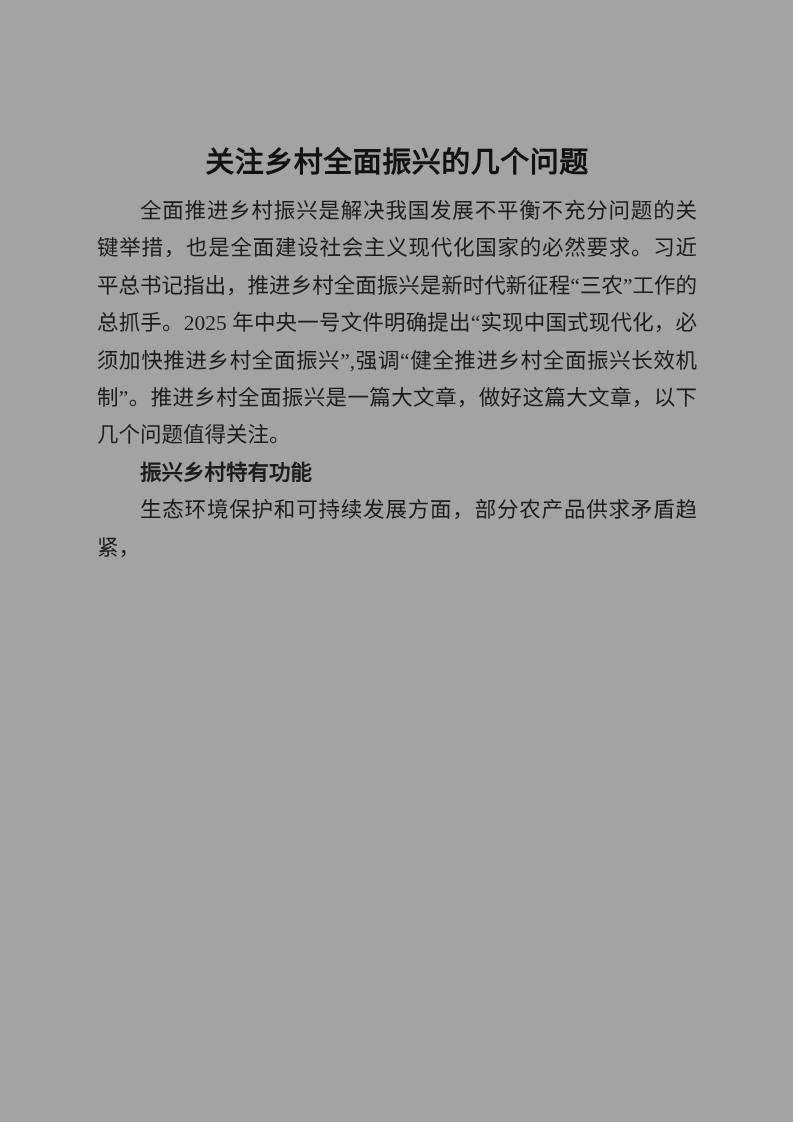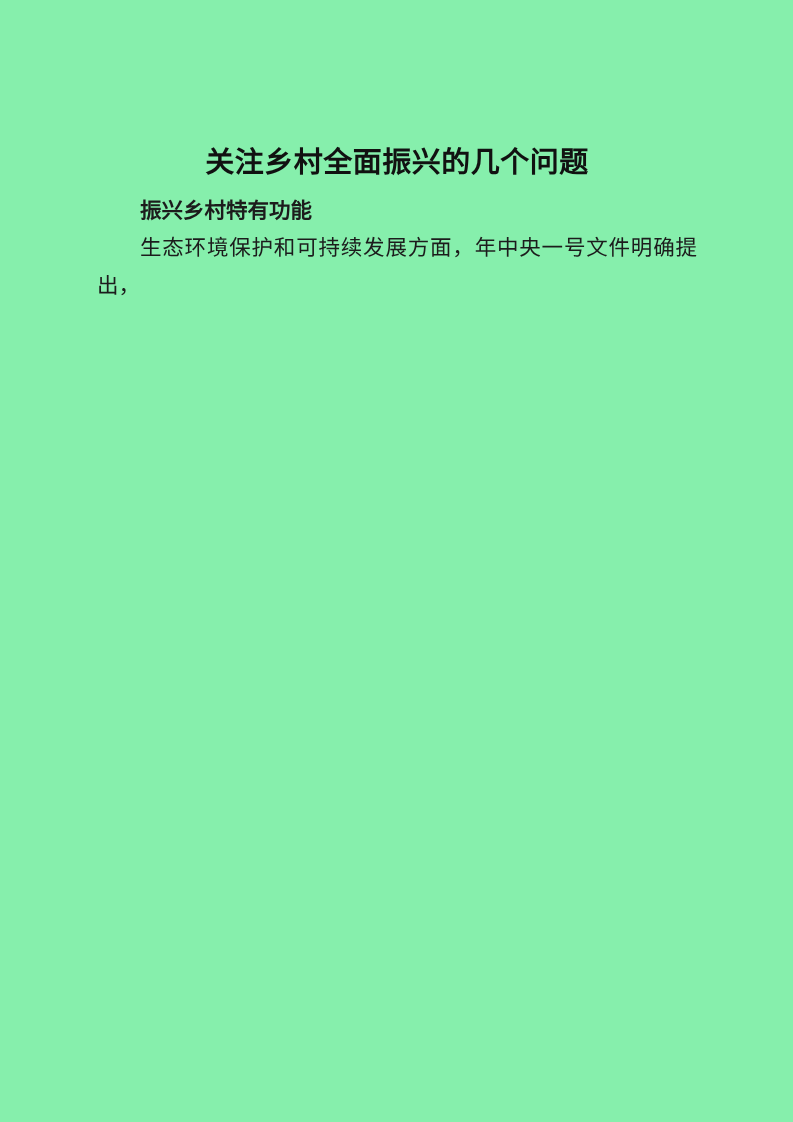--- a/index.html
+++ b/index.html
@@ -4,21 +4,21 @@
 <style>
   html, body {
     margin: 0;
     padding: 0;
     background: #ffffff;
   }
   .page {
     position: relative;
     width: 793px;
     height: 1122px;
-    background: #86efac;
+    background: #a3a3a3;
     overflow: hidden;
     box-sizing: border-box;
     font-family: "Liberation Serif", "DejaVu Serif", serif;
     color: #1c1c1c;
   }
   .content {
     box-sizing: border-box;
     padding: 140px 96px 0 97px; 
   }
   .doc-title {
@@ -43,16 +43,17 @@
   .section-heading {
     font-weight: 700; 
   }
 </style>
 </head>
 <body>
 
 <div class="page">
   <div class="content">
     <h1 class="doc-title">关注乡村全面振兴的几个问题</h1>
+    <p class="para">全面推进乡村振兴是解决我国发展不平衡不充分问题的关键举措，也是全面建设社会主义现代化国家的必然要求。习近平总书记指出，推进乡村全面振兴是新时代新征程“三农”工作的总抓手。2025 年中央一号文件明确提出“实现中国式现代化，必须加快推进乡村全面振兴”,强调“健全推进乡村全面振兴长效机制”。推进乡村全面振兴是一篇大文章，做好这篇大文章，以下几个问题值得关注。</p>
     <p class="para section-heading">振兴乡村特有功能</p>
-    <p class="para">生态环境保护和可持续发展方面，年中央一号文件明确提出，</p>
+    <p class="para">生态环境保护和可持续发展方面，部分农产品供求矛盾趋紧，</p>
   </div>
 </div>
 
 </body></html>

